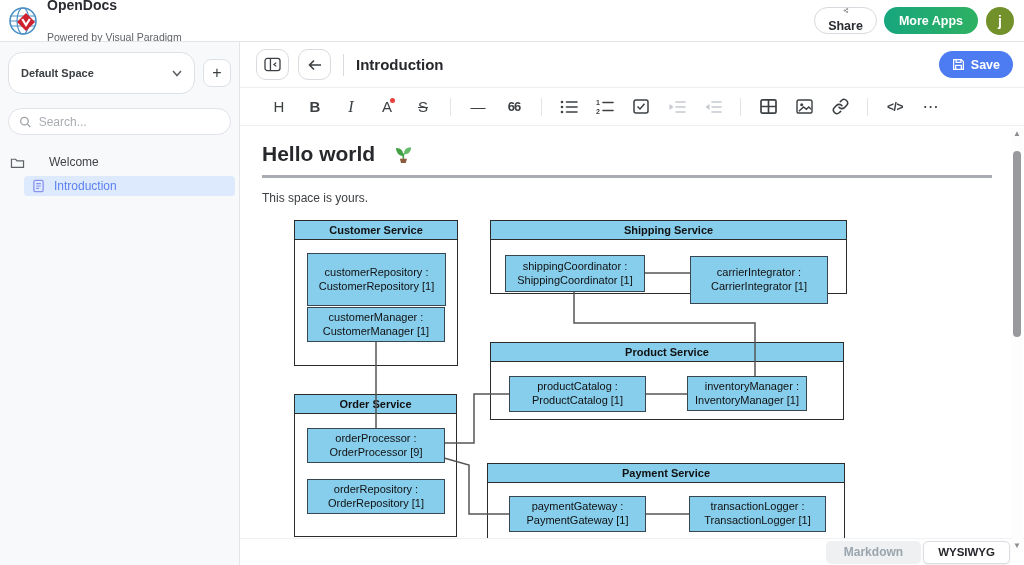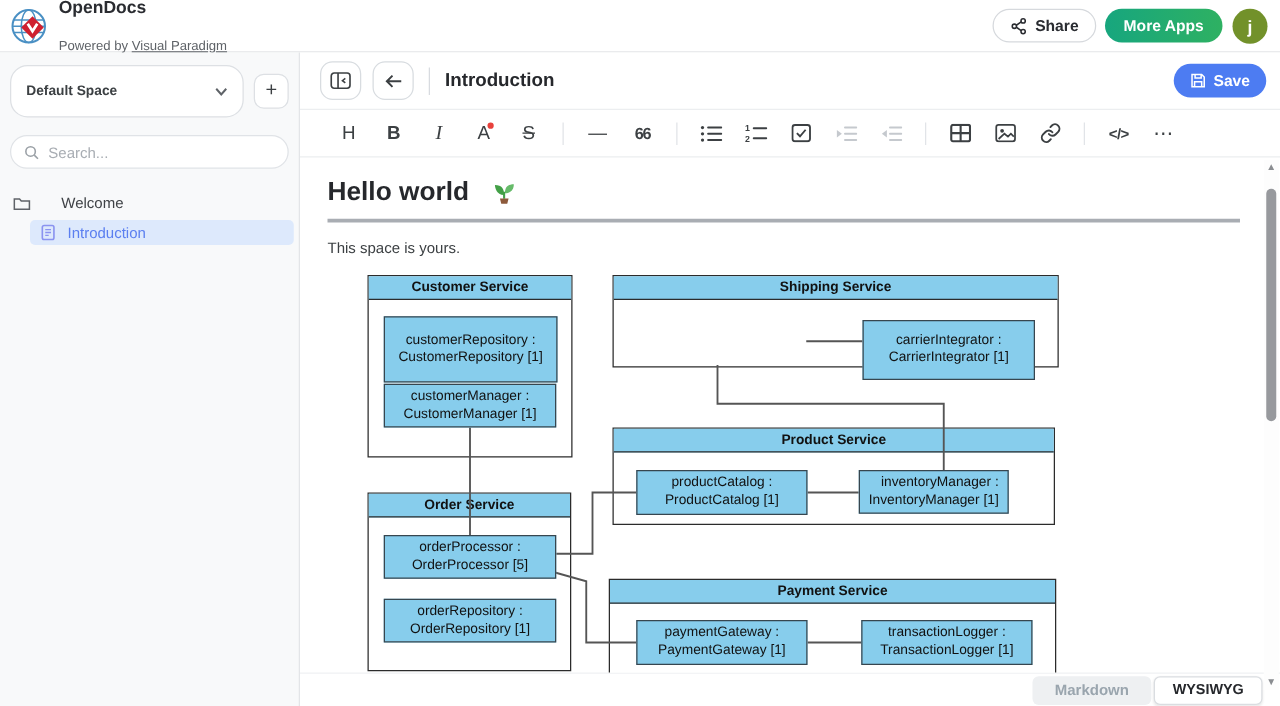--- a/index.html
+++ b/index.html
@@ -8,21 +8,21 @@
   .app { position:relative; width:1024px; height:565px; display:flex; flex-direction:column; }
 
   
   .topnav { height:42px; background:#fff; border-bottom:1px solid #e3e5e8; display:flex; align-items:center; padding:0 10px 0 8px; flex:0 0 42px; }
   .logo { width:32px; height:32px; margin-right:7px; }
   .brand-text { display:flex; flex-direction:column; justify-content:center;gap:18px; }
   .brand-title { font-size:14px; font-weight:700; color:#2a2c31; line-height:15px; }
   .brand-sub { font-size:10.5px; color:#5f6368; line-height:13px; }
   .brand-sub a { color:#5f6368; text-decoration:underline; cursor:pointer; }
   .topnav-spacer { flex:1; }
-  .btn-share { display:flex; align-items:center; gap:6px; height:27px; padding:0 13px; background:#fff; border:1px solid #d6d9dd; border-radius:14px; font-size:12.5px; font-weight:700; color:#2a2c31; cursor:pointer; }
+  .btn-share { display:flex; align-items:center; gap:6px; height:27px; padding:0 13px; background:#fff; border:1px solid #d6d9dd; border-radius:14px; font-size:12.5px; font-weight:700; color:#2a2c31; cursor:pointer;flex-direction:column; }
   .btn-moreapps { height:27px; padding:0 15px; margin-left:7px; border:none; border-radius:14px; background:linear-gradient(90deg,#17a67e,#2eb162); color:#fff; font-size:12.5px; font-weight:700; cursor:pointer; }
   .avatar { width:28px; height:28px; border-radius:50%; background:#72912a; color:#fff; font-size:14px; font-weight:700; display:flex; align-items:center; justify-content:center; margin-left:8px; cursor:pointer; }
 
   
   .body-row { flex:1; display:flex; min-height:0; }
 
   
   .sidebar { width:240px; flex:0 0 240px; background:#f8f9fa; border-right:1px solid #e3e5e8; padding-top:10px; }
   .space-row { display:flex; align-items:center; padding:0 8px; gap:8px; }
   .space-select { flex:1; height:42px; background:#fff; border:1px solid #dde0e4; border-radius:14px; display:flex; align-items:center; padding:0 12px; font-size:11px; font-weight:600; color:#3c4043; cursor:pointer; }
@@ -284,36 +284,38 @@
             <div class="svc-title">Customer Service</div>
           </div>
           <div class="comp" style="left:13px;top:41px;width:139px;height:53px;">customerRepository :
 CustomerRepository [1]</div>
           <div class="comp" style="left:13px;top:95px;width:138px;height:35px;">customerManager :
 CustomerManager [1]</div>
 
           <div class="svc" style="left:196px;top:8px;width:357px;height:74px;">
             <div class="svc-title">Shipping Service</div>
           </div>
+          <div class="comp" style="left:211px;top:43px;width:140px;height:37px;">shippingCoordinator :
+ShippingCoordinator [1]</div>
           <div class="comp" style="left:396px;top:44px;width:138px;height:48px;">carrierIntegrator :
 CarrierIntegrator [1]</div>
 
           <div class="svc" style="left:196px;top:130px;width:354px;height:78px;">
             <div class="svc-title">Product Service</div>
           </div>
           <div class="comp" style="left:215px;top:164px;width:137px;height:36px;">productCatalog :
 ProductCatalog [1]</div>
           <div class="comp" style="left:393px;top:164px;width:120px;height:35px;text-align:right;">inventoryManager :
 InventoryManager [1]</div>
 
           <div class="svc" style="left:0;top:182px;width:163px;height:143px;">
             <div class="svc-title">Order Service</div>
           </div>
           <div class="comp" style="left:13px;top:216px;width:138px;height:35px;">orderProcessor :
-OrderProcessor [5]</div>
+OrderProcessor [9]</div>
           <div class="comp" style="left:13px;top:267px;width:138px;height:35px;">orderRepository :
 OrderRepository [1]</div>
 
           <div class="svc" style="left:193px;top:251px;width:358px;height:79px;">
             <div class="svc-title">Payment Service</div>
           </div>
           <div class="comp" style="left:215px;top:284px;width:137px;height:36px;">paymentGateway :
 PaymentGateway [1]</div>
           <div class="comp" style="left:395px;top:284px;width:137px;height:36px;">transactionLogger :
 TransactionLogger [1]</div>

